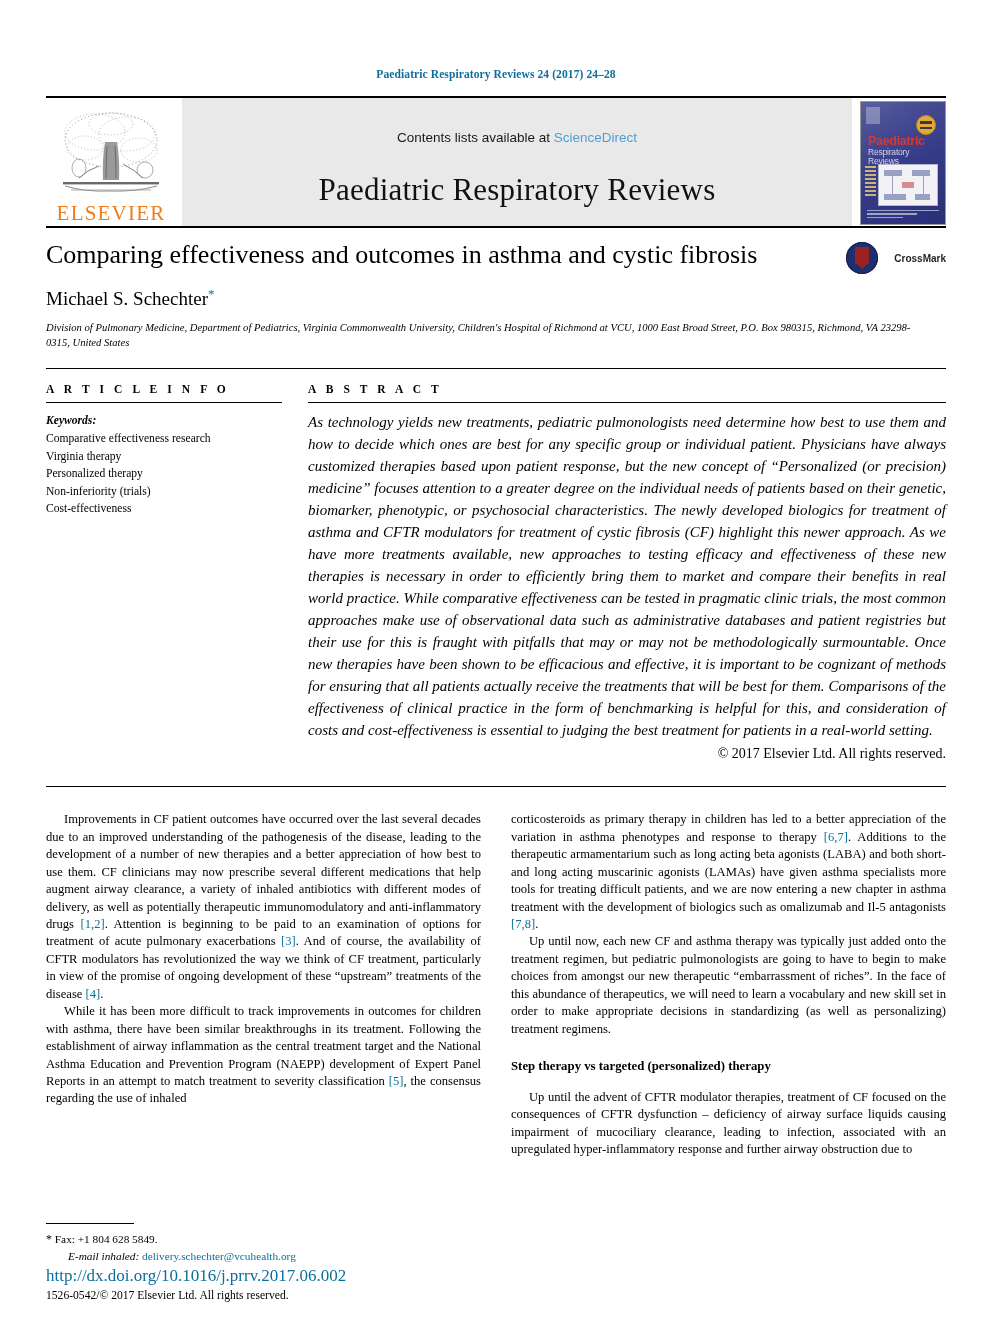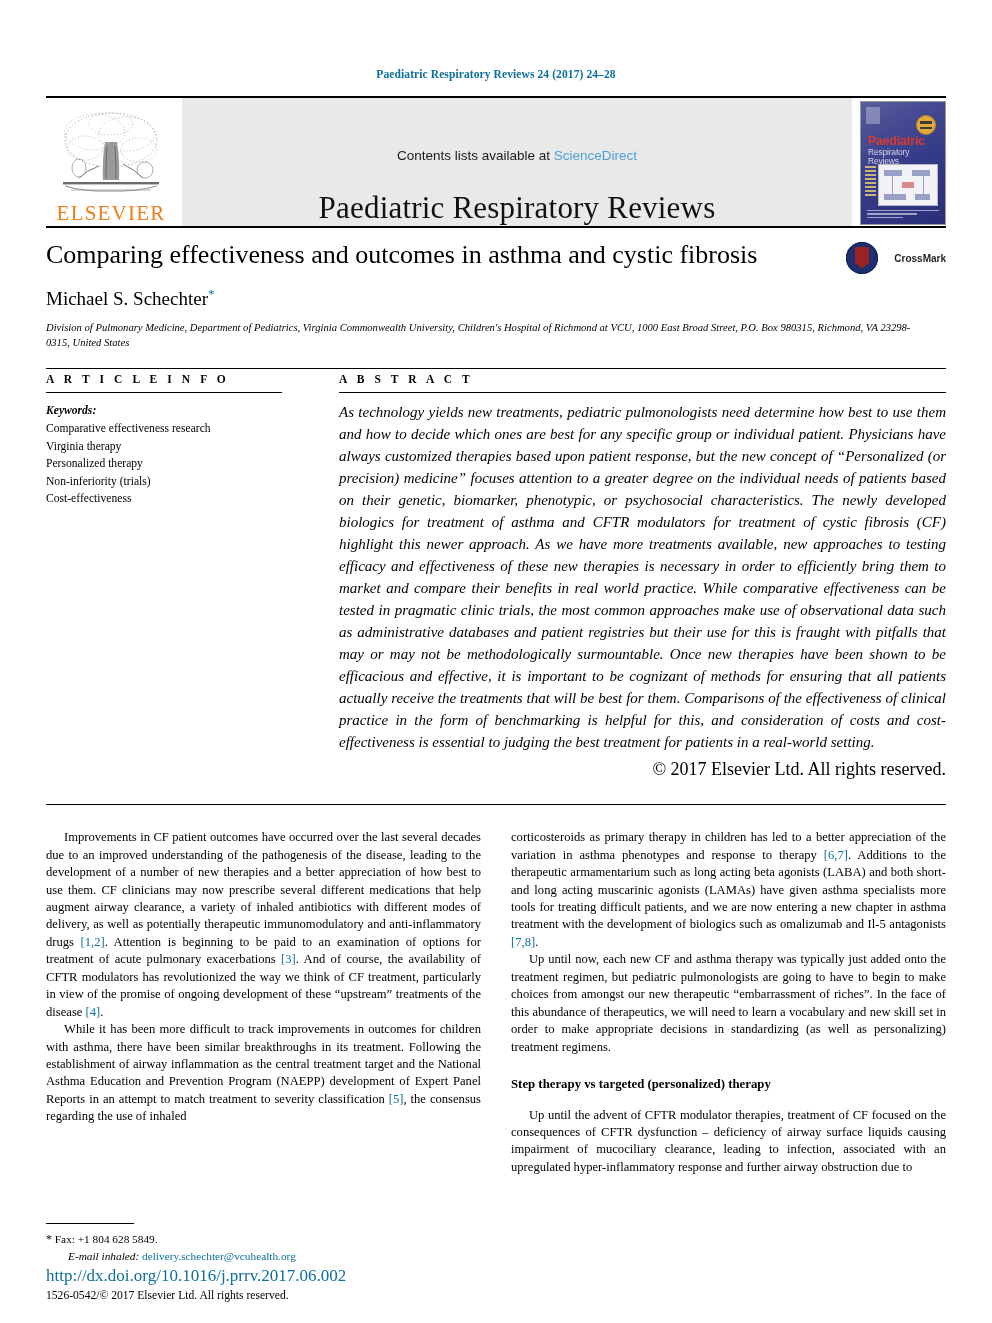--- a/index.html
+++ b/index.html
@@ -61,21 +61,21 @@
     margin-top: 1px;
   }
   .journal-band {
     flex: 1 1 auto;
     background: #e9e9e9;
     margin-left: 6px;
     margin-right: 8px;
     display: flex;
     flex-direction: column;
     align-items: center;
-    justify-content: flex-end;
+    justify-content: center;
     padding-top: 14px;
     box-sizing: border-box;
   }
   .contents-line {
     font-family: "Liberation Sans", sans-serif;
     font-size: 13.5px;
     color: #1a1a1a;
   }
   .contents-line .sd {
     color: #4d9fd6;
@@ -233,22 +233,21 @@
     max-width: 880px;
   }
 
   
   .info-rule-top {
     border-top: 1px solid #000;
     margin-top: 18px;
   }
   .info-area {
     display: flex;
-    margin-top: 4px;
-    gap: 31px;
+    margin-top: 14px;
   }
   .col-info { flex: 0 0 262px; padding-right: 26px; box-sizing: border-box; }
   .col-abs  { flex: 1 1 auto; }
   .sec-label {
     font-family: "Liberation Serif", serif;
     font-weight: bold;
     font-size: 11.5px;
     letter-spacing: 3.6px;
   }
   .sec-rule {
@@ -268,21 +267,21 @@
   }
   .abstract-text {
     font-size: 15px;
     line-height: 1.465;
     text-align: justify;
     text-justify: inter-word;
     font-style: italic;
   }
   .copyright {
     text-align: right;
-    font-size: 18px;
+    font-size: 14px;
     line-height: 1.465;
     margin-top: 2px;
   }
   .body-rule {
     border-top: 1.6px solid #000;
     margin-top: 22px;
   }
 
   
   .body-cols {

